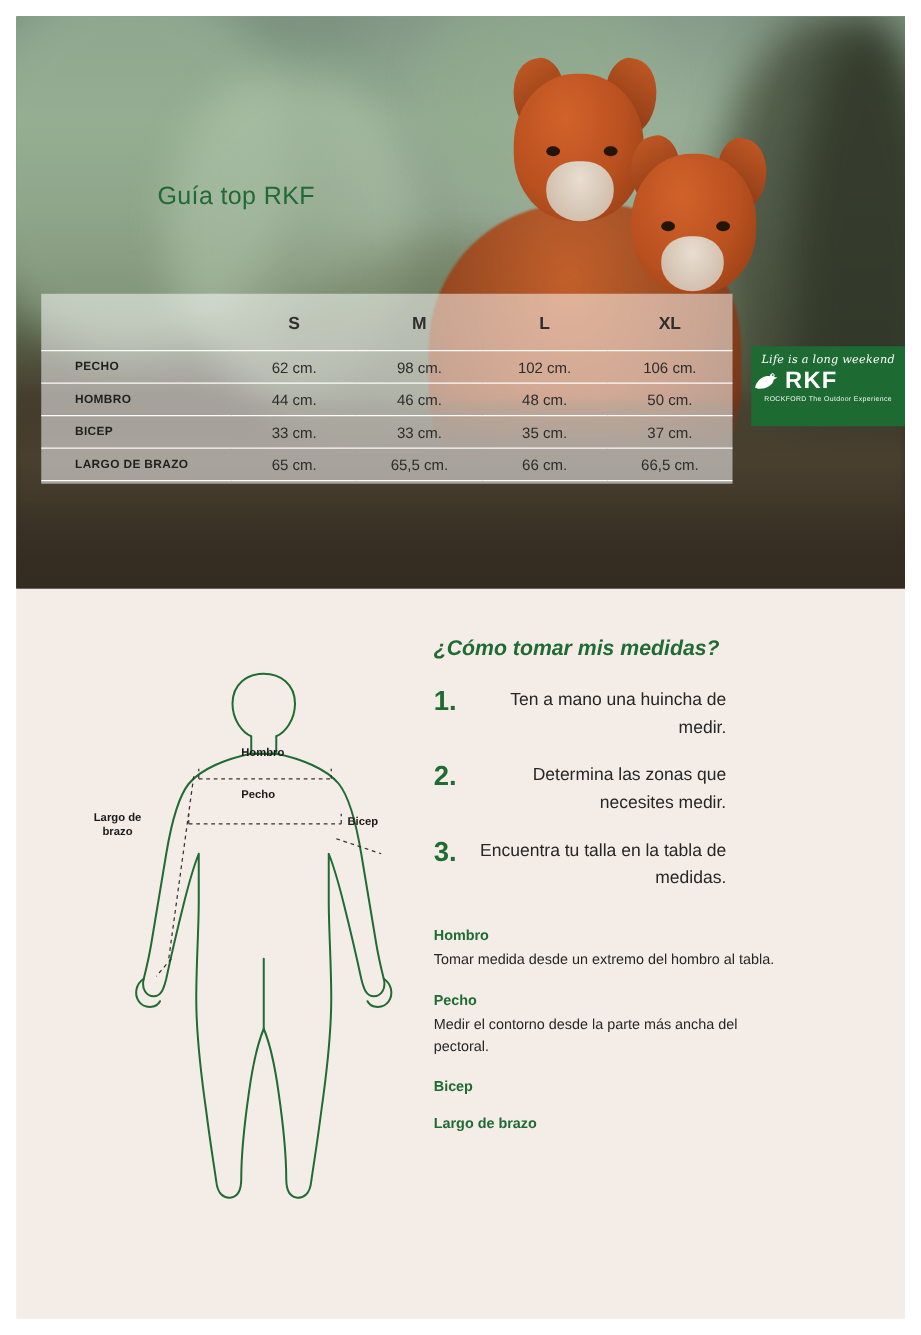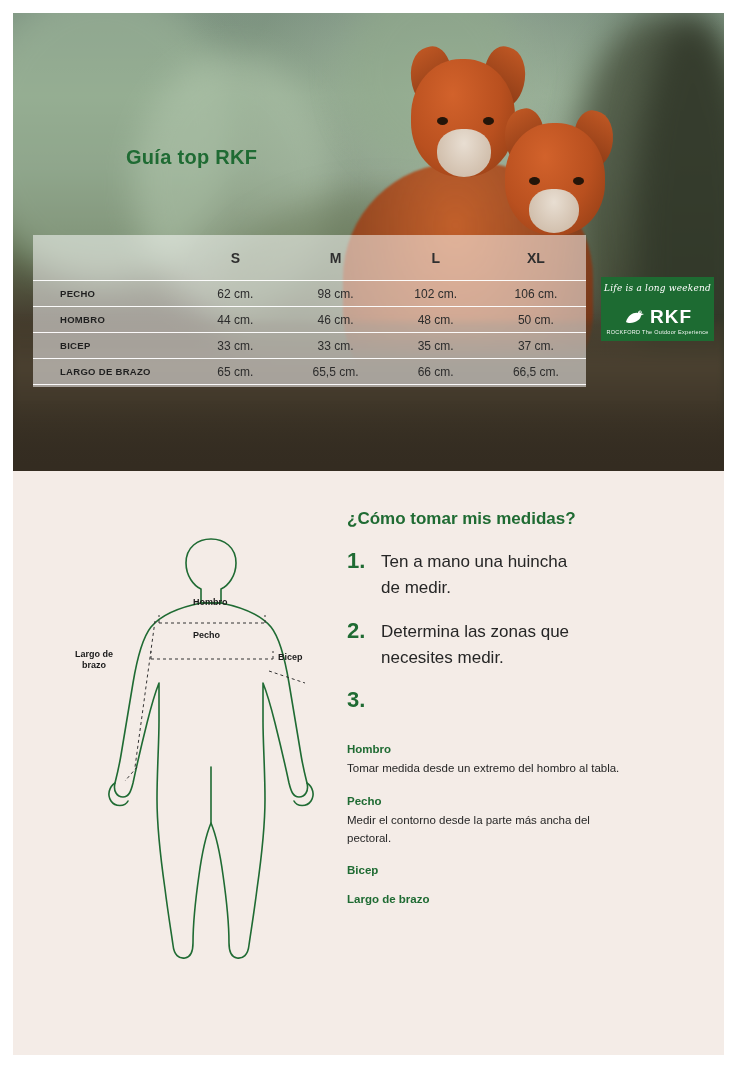--- a/index.html
+++ b/index.html
@@ -140,21 +140,21 @@
   .hero-title-wrap {
     position: absolute;
     left: 113px;
     top: 133px;
   }
   .hero-sub {
     color: #1f6b33;
     font-size: 20px;
     letter-spacing: .3px;
     margin: 0 0 7px 0;
-    font-weight: bold;
+    font-weight: normal;
   }
   .hero-title {
     color: #1f6b33;
     font-size: 38px;
     font-weight: bold;
     letter-spacing: 1px;
     margin: 0;
     line-height: 1;
   }
 
@@ -206,39 +206,38 @@
   }
   .size-table tbody tr:last-child td { border-bottom: 1px solid rgba(255,255,255,0.95); }
   .col-label { width: 152px; }
   .col-v { width: 100px; }
 
   
   .logo-box {
     position: absolute;
     left: 601px;
     top: 277px;
-    width: 113px;
+    width: 123px;
     height: 64px;
     background: #1d6b32;
     color: #ffffff;
     text-align: center;
   }
   .logo-tag {
     font-family: "DejaVu Serif", serif;
     font-style: italic;
     font-size: 9px;
     margin-top: 6px;
     letter-spacing: .2px;
   }
   .logo-main {
     display: flex;
     align-items: center;
-    justify-content: center;
     gap: 5px;
-    margin-top: 14px;
+    margin-top: 2px;
   }
   .logo-mark {
     width: 22px; height: 16px;
   }
   .logo-word {
     font-size: 19px;
     font-weight: bold;
     letter-spacing: 1px;
     line-height: 1;
   }
@@ -267,42 +266,44 @@
     height: 440px;
   }
 
   .howto-title {
     position: absolute;
     left: 334px;
     top: 38px;
     font-size: 17px;
     font-weight: bold;
     color: #1f6b33;
+    font-style: italic;
   }
 
   .steps { position: absolute; left: 334px; top: 78px; width: 330px; }
   .step {
     display: flex;
     align-items: flex-start;
     margin-bottom: 17px;
   }
   .step-num {
     width: 34px;
     flex: 0 0 34px;
     color: #1f6b33;
     font-size: 22px;
     font-weight: bold;
     line-height: 1;
     padding-top: 1px;
   }
   .step-text {
     color: #262626;
-    font-size: 17px;
+    font-size: 14px;
     line-height: 1.55;
     max-width: 200px;
+    text-align: right;
   }
 
   .defs {
     position: absolute;
     left: 334px;
     top: 272px;
     width: 350px;
   }
   .def { margin-bottom: 17px; }
   .def-title {
@@ -515,20 +516,21 @@
       <div class="step">
         <div class="step-num">1.</div>
         <div class="step-text">Ten a mano una huincha de medir.</div>
       </div>
       <div class="step">
         <div class="step-num">2.</div>
         <div class="step-text">Determina las zonas que necesites medir.</div>
       </div>
       <div class="step">
         <div class="step-num">3.</div>
+        <div class="step-text">Encuentra tu talla en la tabla de medidas.</div>
       </div>
     </div>
 
     <div class="defs">
       <div class="def">
         <div class="def-title">Hombro</div>
         <div class="def-body">Tomar medida desde un extremo del hombro al tabla.</div>
       </div>
       <div class="def">
         <div class="def-title">Pecho</div>

